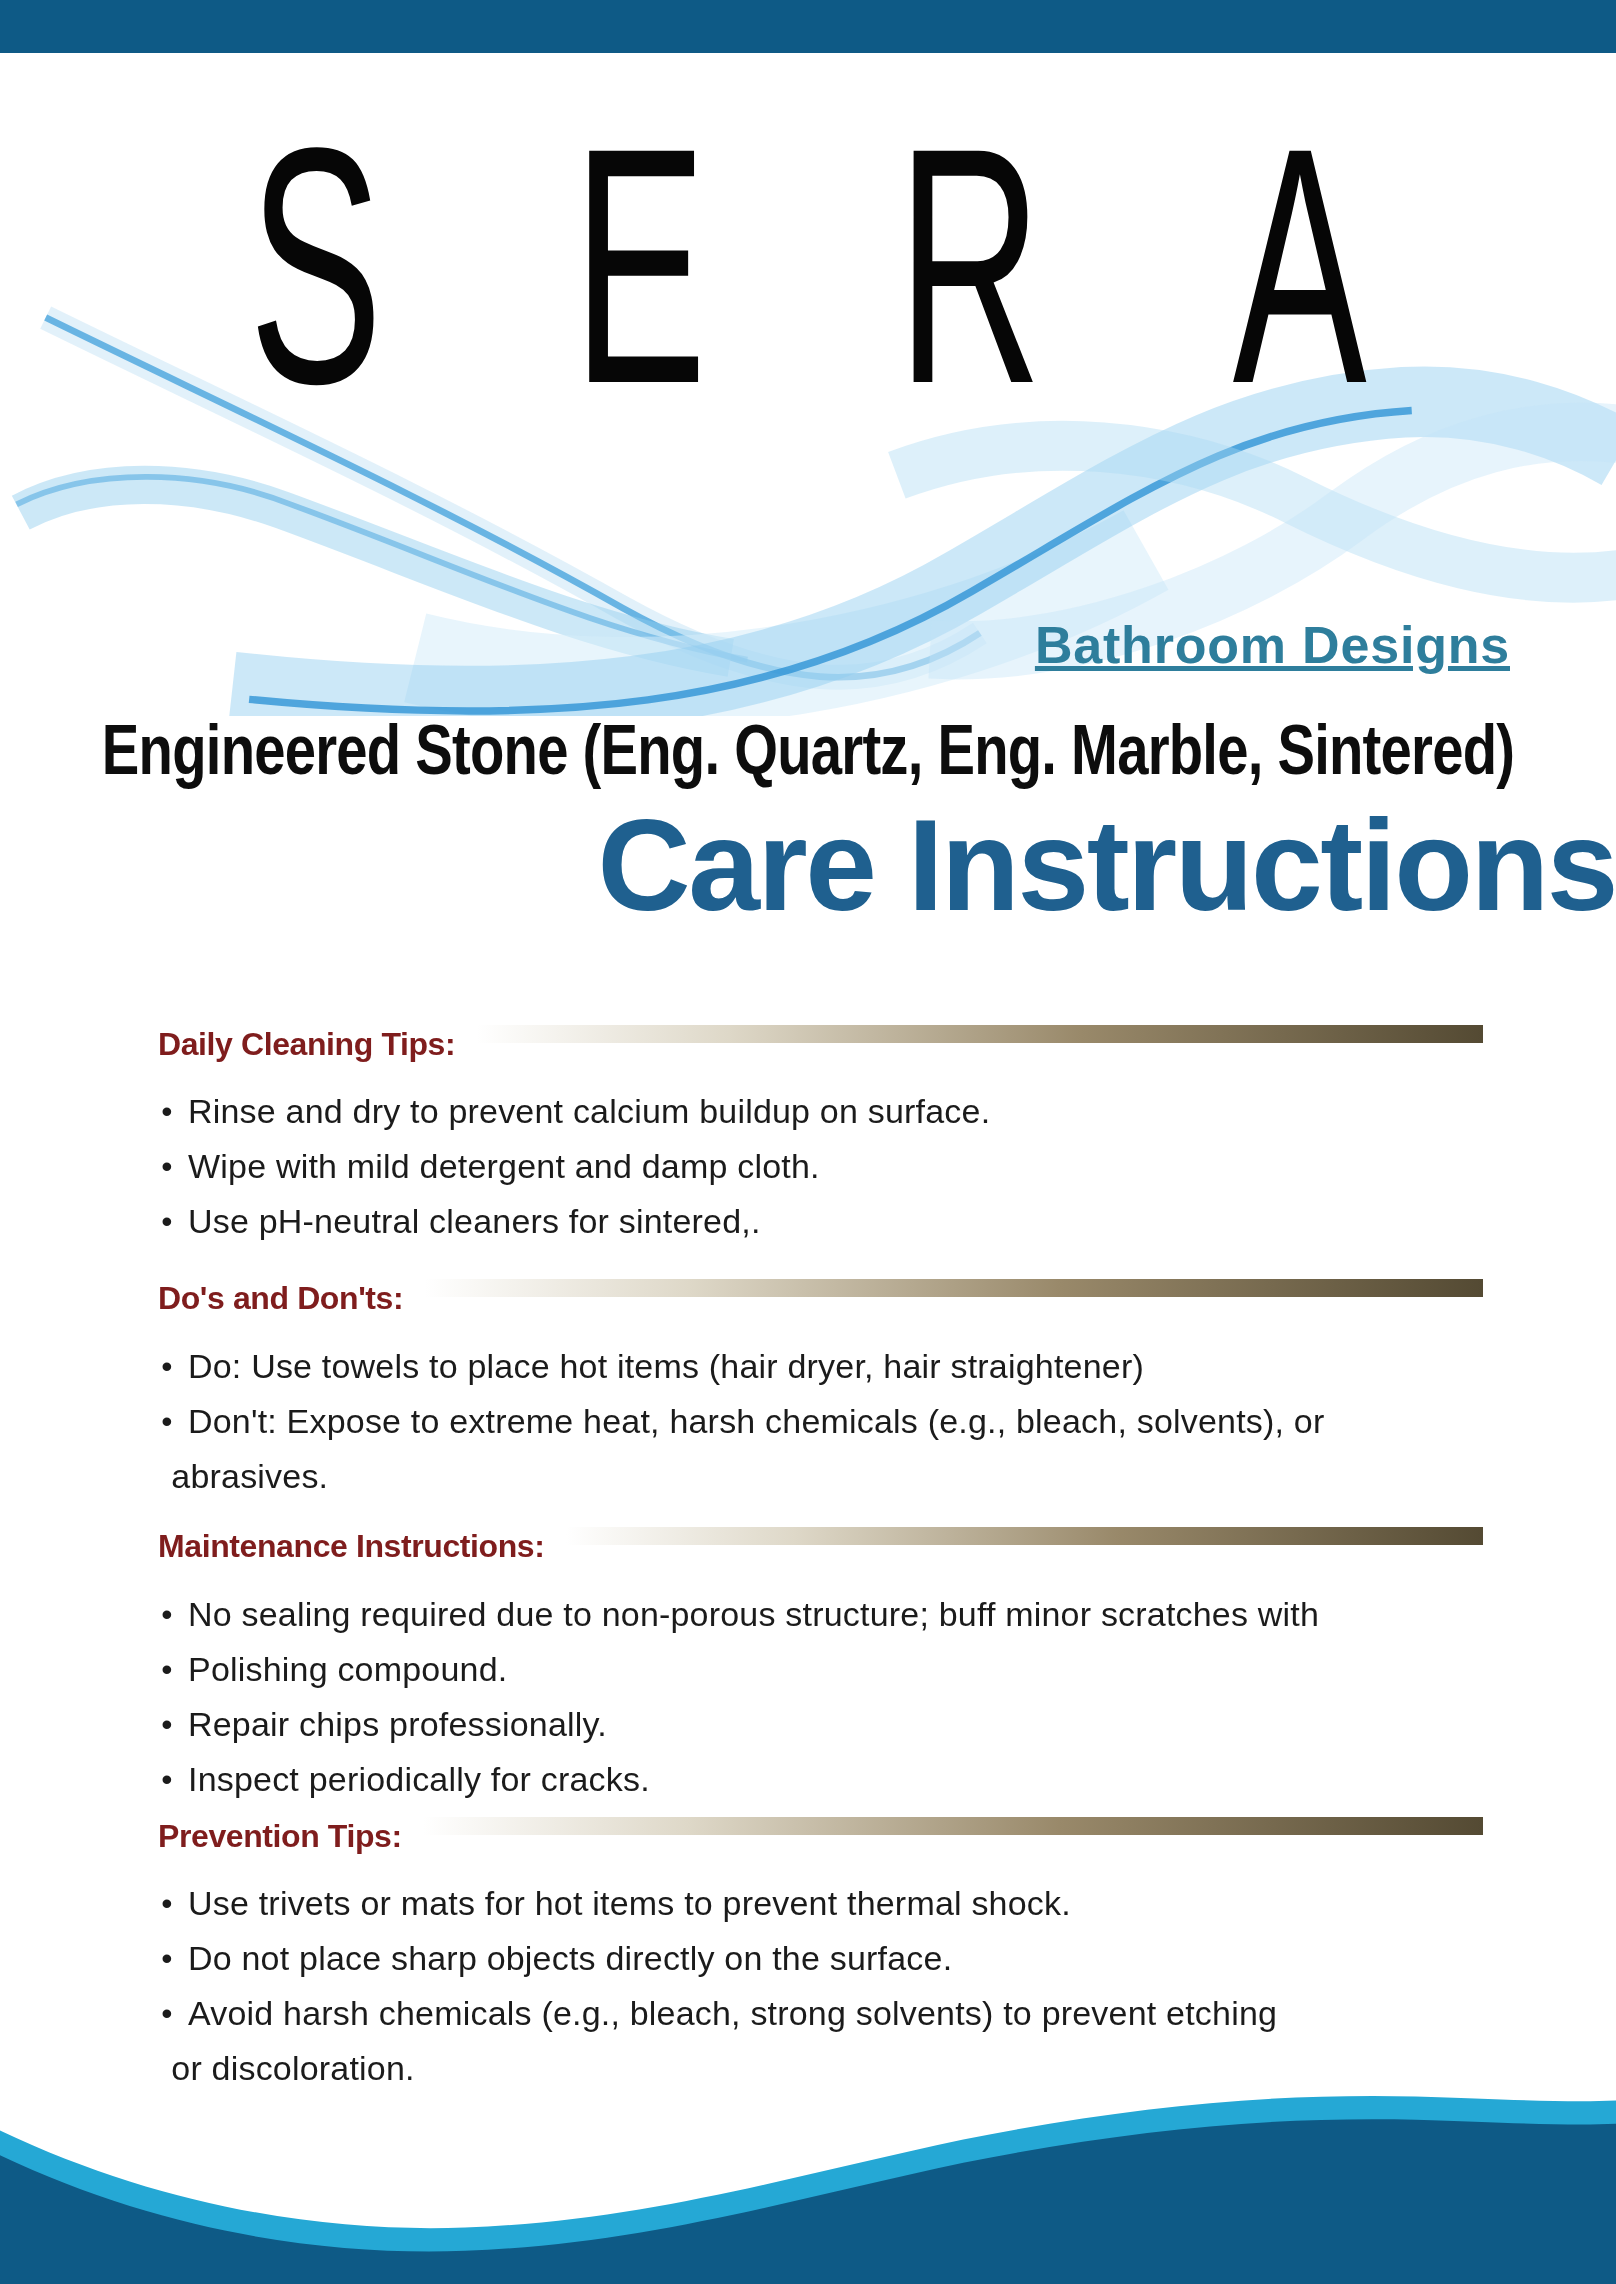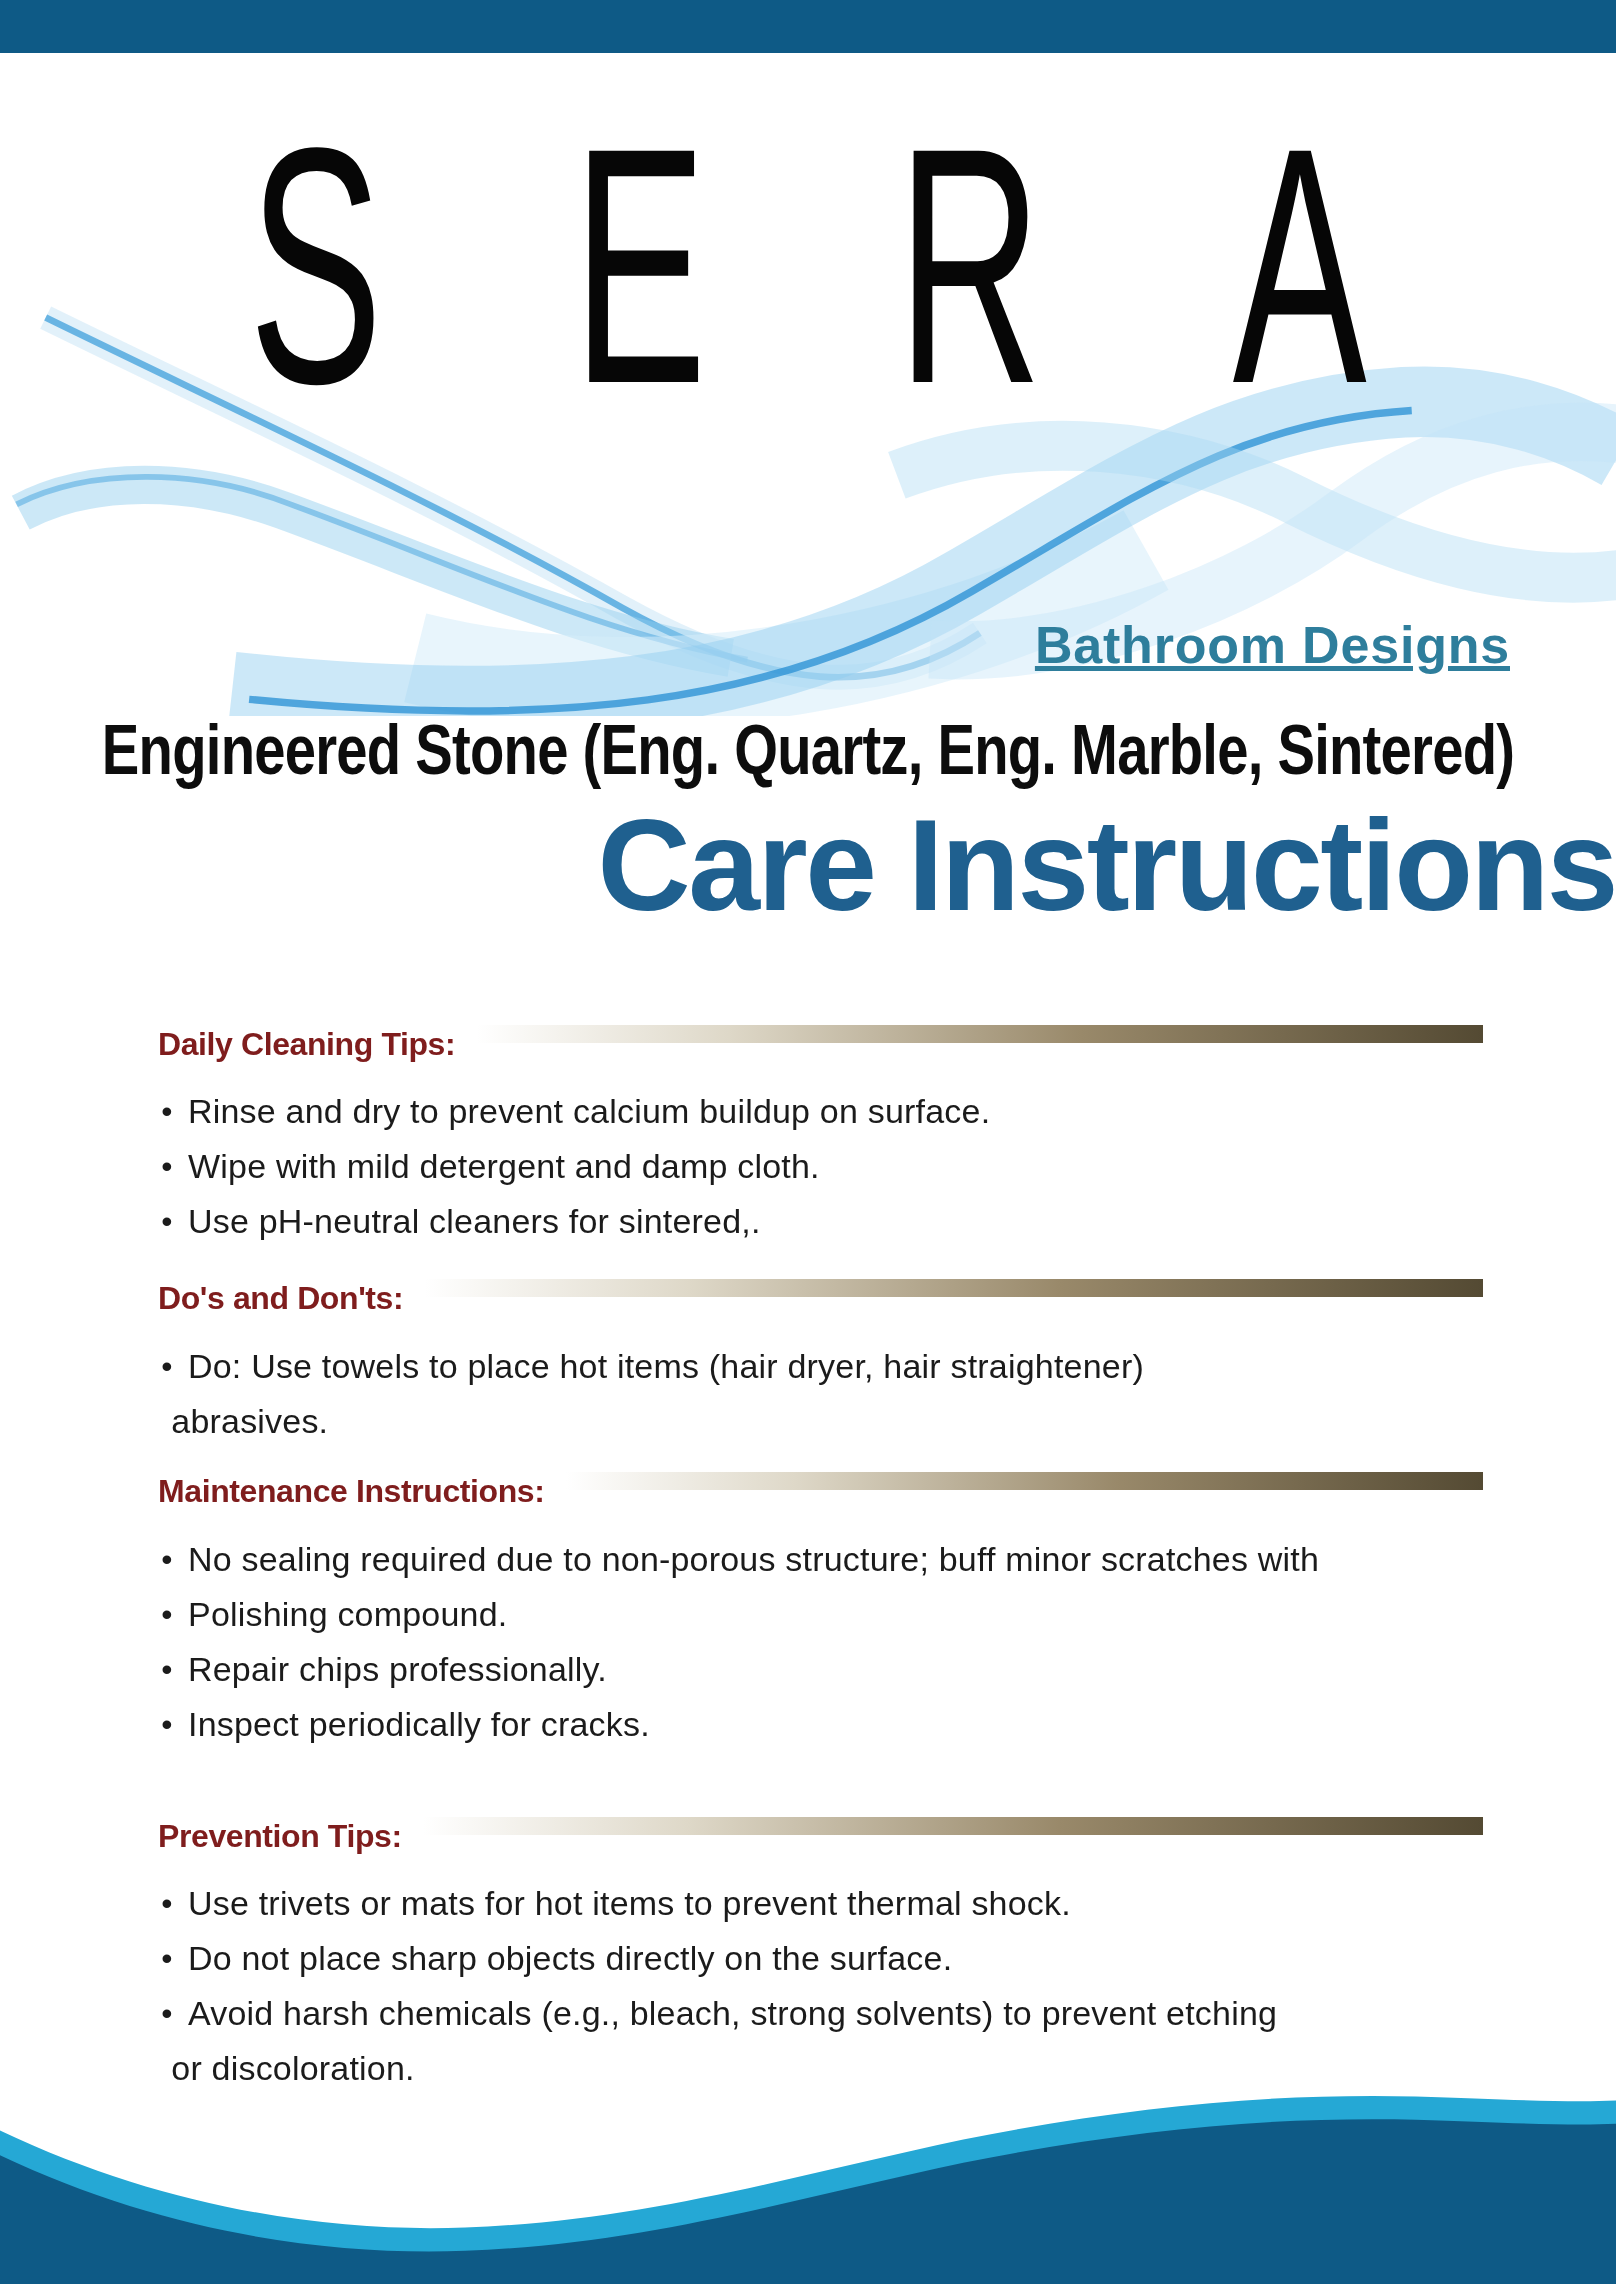--- a/index.html
+++ b/index.html
@@ -39,21 +39,21 @@
     font-size:129px;font-weight:bold;color:#1f608f;letter-spacing:-2.5px;
   }
   
   .content{
     position:absolute;top:988px;left:158px;right:133px;z-index:6;
   }
   .section{margin:0;}
   .sec-1{margin-top:26.6px;}
   .sec-2{margin-top:20px;}
   .sec-3{margin-top:13.3px;}
-  .sec-4{margin-top:55px;}
+  .sec-4{}
   .heading-row{
     display:flex;align-items:flex-start;
   }
   .section h2{
     margin:0;font-size:32px;line-height:58px;font-weight:bold;color:#7f1d1d;
     letter-spacing:-0.4px;white-space:nowrap;flex:0 0 auto;
   }
   .grad-bar{
     flex:1 1 auto;height:18px;margin-left:21.6px;margin-top:10px;
     background:linear-gradient(90deg,#ffffff 0%,#e8e4d8 22%,#b0a astuff 0%) ;
@@ -125,20 +125,21 @@
     </ul>
   </div>
 
   <div class="section sec-2">
     <div class="heading-row">
       <h2>Do's and Don'ts:</h2>
       <div class="grad-bar"></div>
     </div>
     <ul class="bullets">
       <li>Do: Use towels to place hot items (hair dryer, hair straightener)</li>
+      <li>Don't: Expose to extreme heat, harsh chemicals (e.g., bleach, solvents), or</li>
       <li class="continuation">abrasives.</li>
     </ul>
   </div>
 
   <div class="section sec-3">
     <div class="heading-row">
       <h2>Maintenance Instructions:</h2>
       <div class="grad-bar"></div>
     </div>
     <ul class="bullets">

